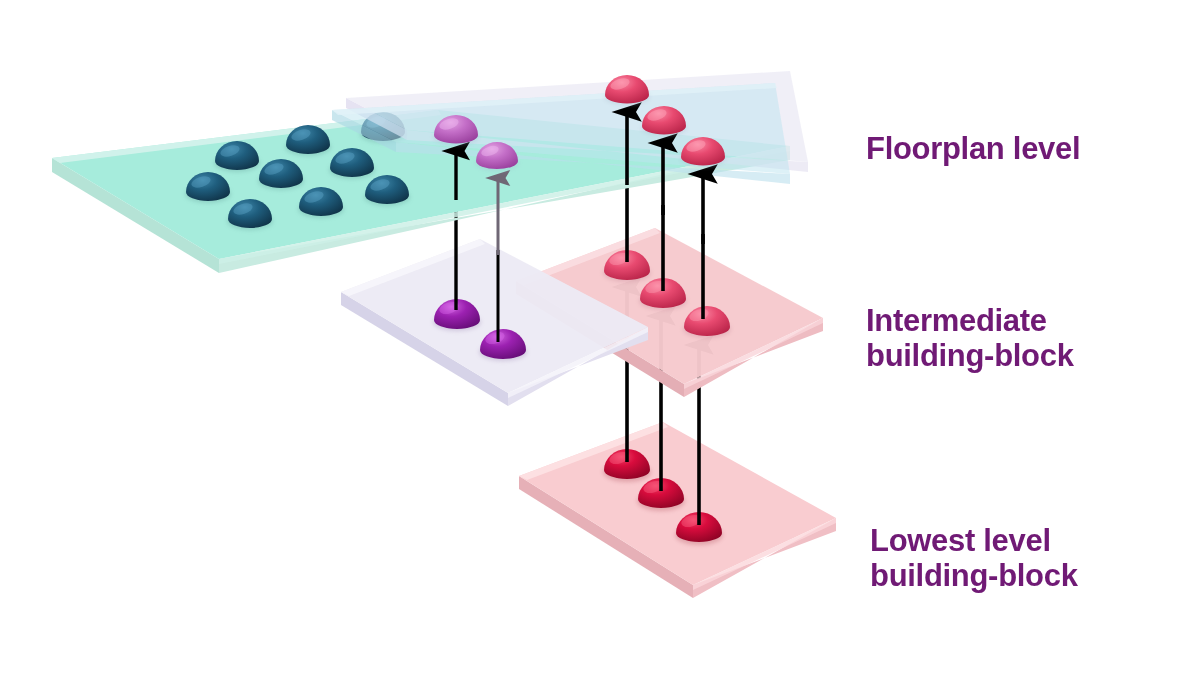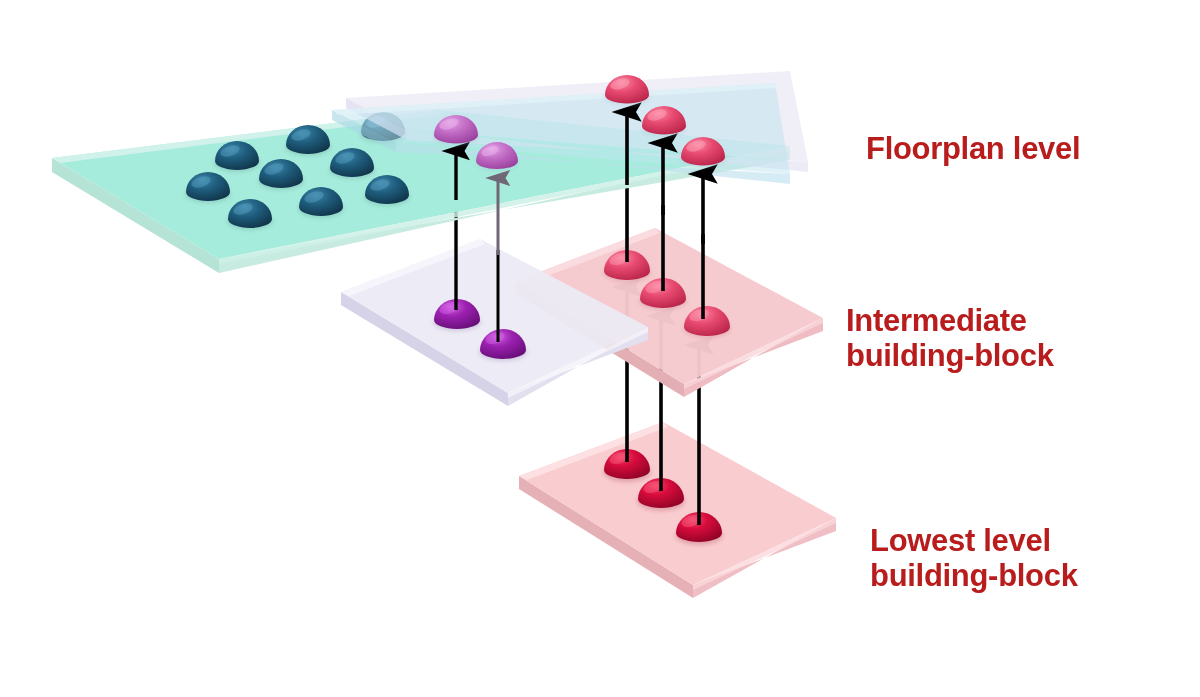--- a/index.html
+++ b/index.html
@@ -20,27 +20,27 @@
     top: 0;
     width: 1200px;
     height: 697px;
   }
   .level-label {
     position: absolute;
     font-family: "Liberation Sans", sans-serif;
     font-weight: bold;
     font-size: 31px;
     line-height: 1.13;
-    color: #b91c1c;
+    color: #701a75;
     letter-spacing: -0.3px;
     white-space: pre-line;
     text-align: left;
   }
   #label-floorplan { left: 866px; top: 131px; }
-  #label-intermediate { left: 846px; top: 303px; }
+  #label-intermediate { left: 866px; top: 303px; }
   #label-lowest { left: 870px; top: 523px; }
 </style>
 </head>
 <body>
 
 <div id="stage">
 
   <svg width="1200" height="697" viewBox="0 0 1200 697" xmlns="http://www.w3.org/2000/svg">
     <defs>
 

